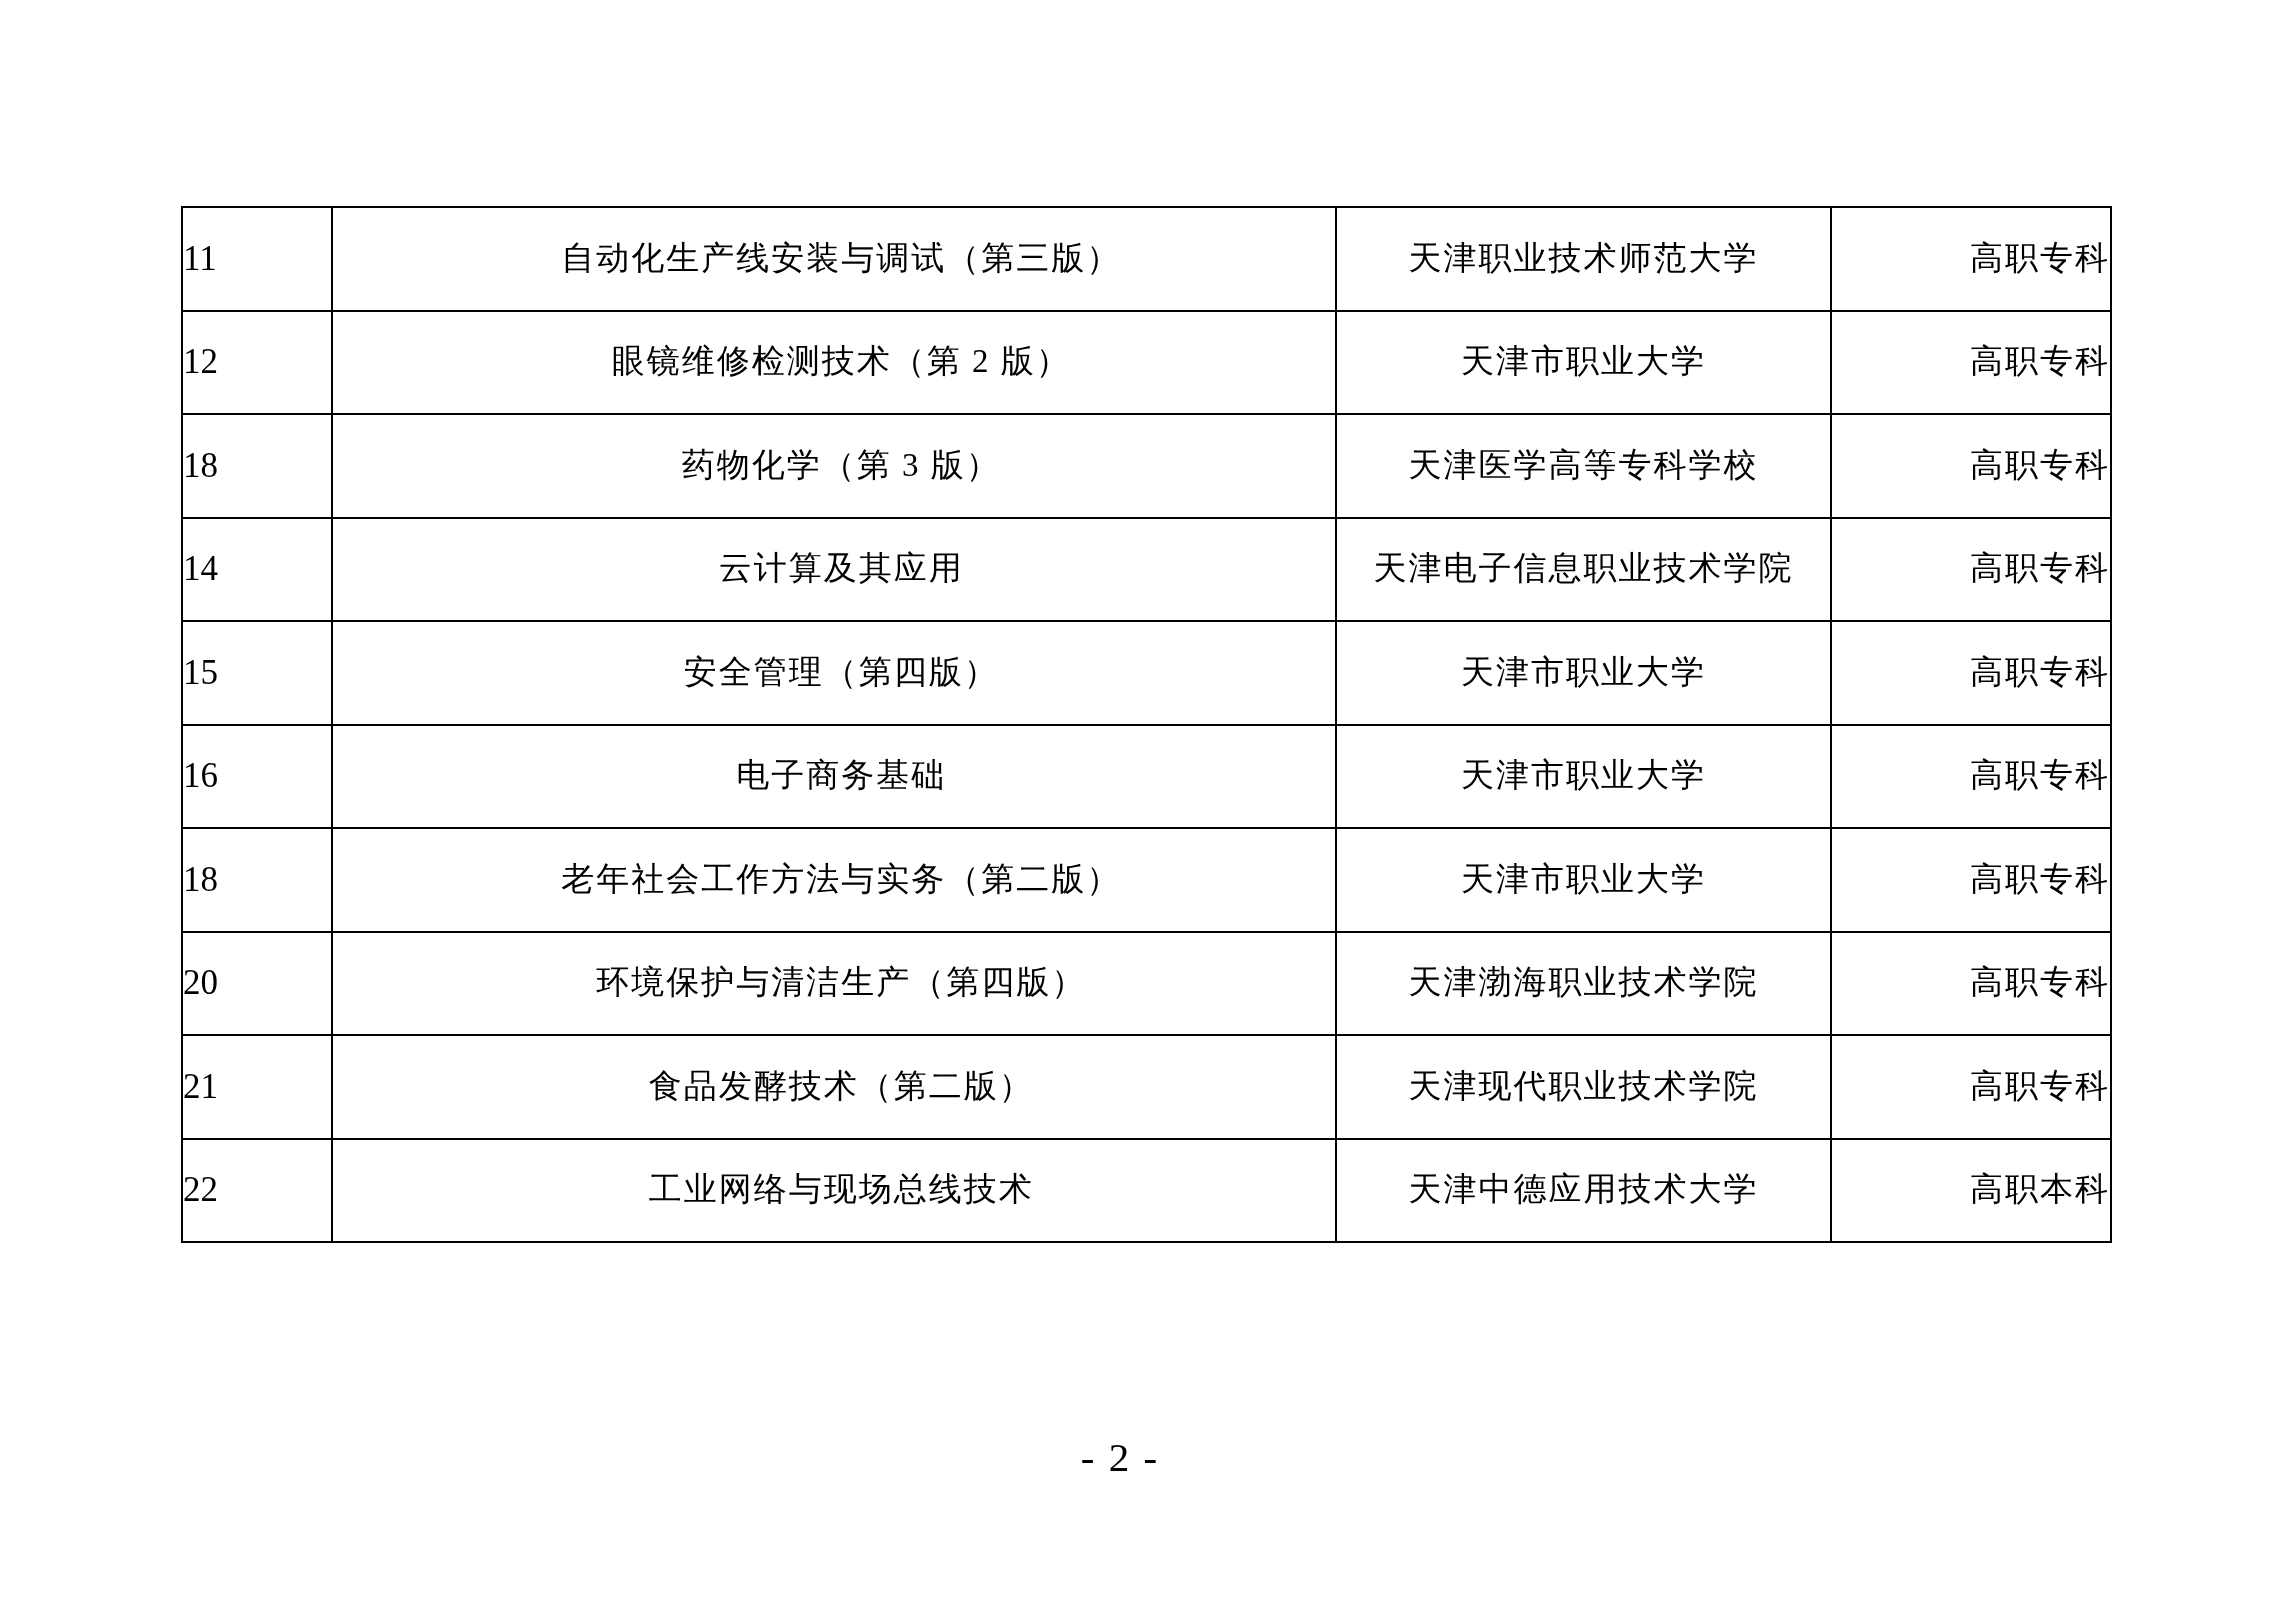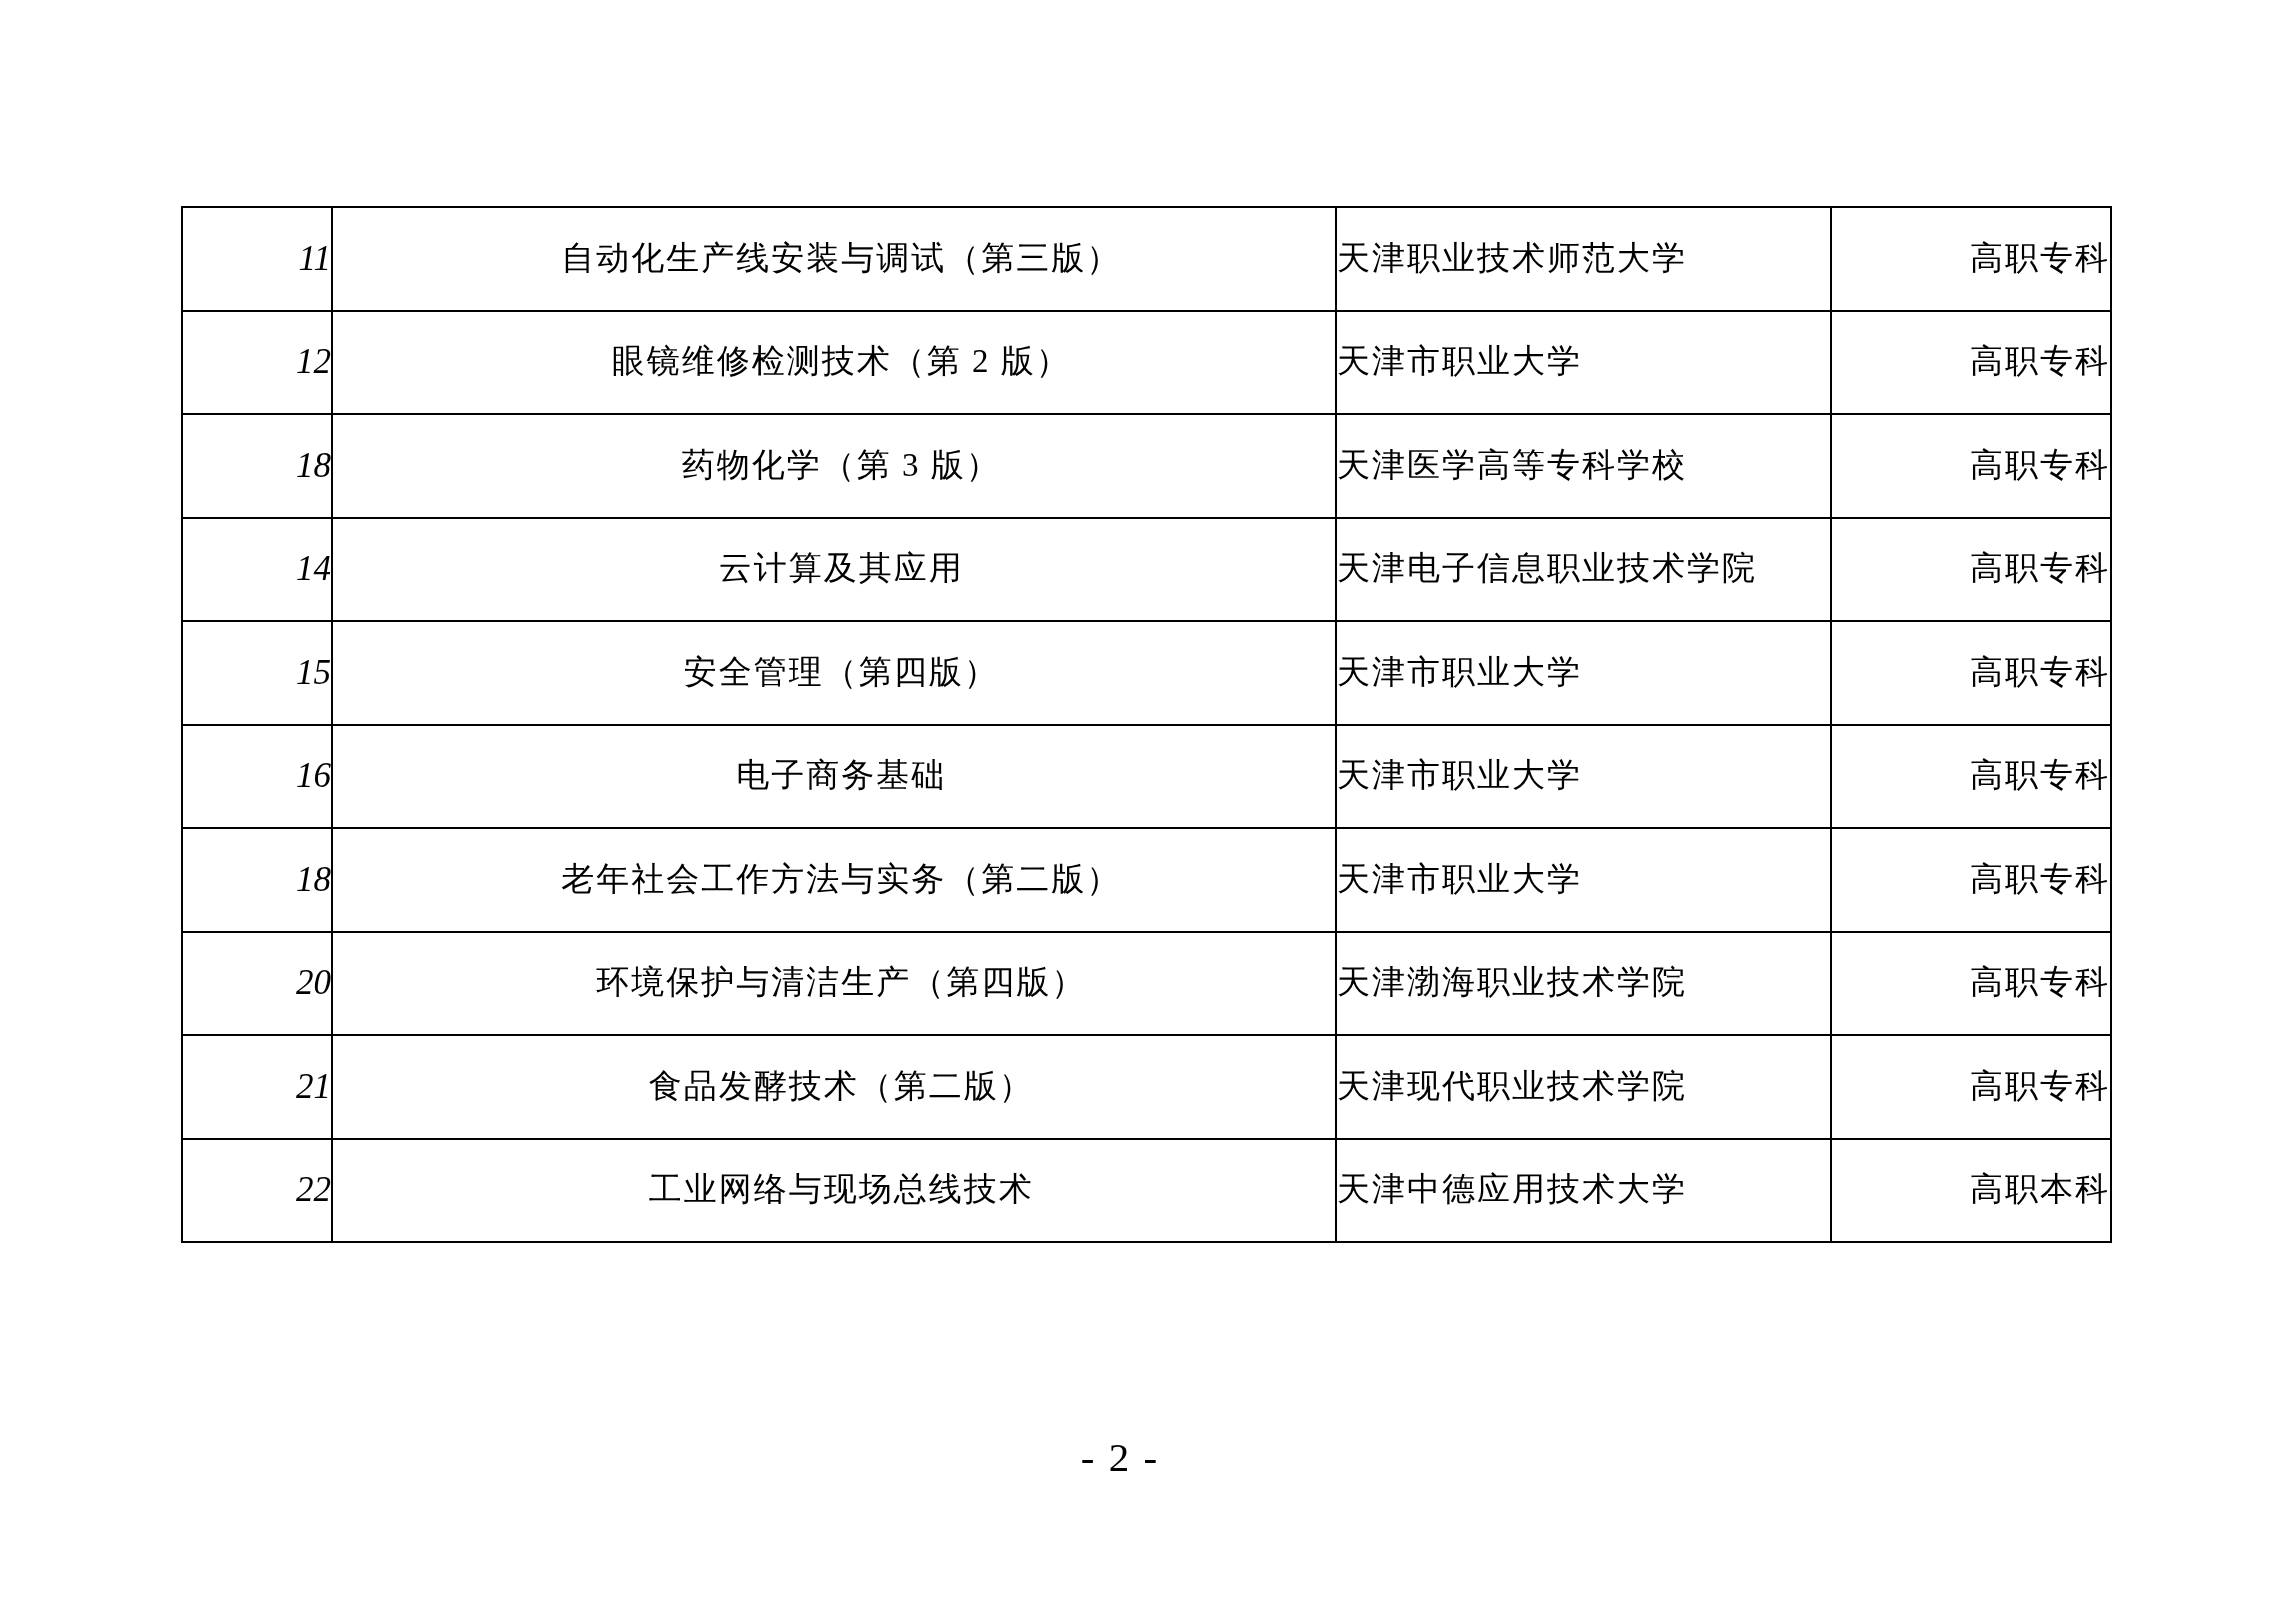--- a/index.html
+++ b/index.html
@@ -32,31 +32,30 @@
     letter-spacing: 2px;
     white-space: nowrap;
     overflow: hidden;
     padding: 0;
   }
   .doc-table col.c-num   { width: 150px; }
   .doc-table col.c-title { width: 1004px; }
   .doc-table col.c-inst  { width: 495px; }
   .doc-table col.c-level { width: 280px; }
   td.cell-num {
-    text-align: right;
+    text-align: left;
     font-size: 35px;
     letter-spacing: 0;
-    font-style: italic;
   }
   td.cell-title {
     text-align: center;
     padding-left: 14.7px;
   }
   td.cell-inst {
-    text-align: left;
+    text-align: center;
     font-family: Liberation Serif, serif;
   }
   td.cell-level {
     text-align: right;
   }
   .page-number {
     position: absolute;
     top: 1433px;
     left: 1120px;
     transform: translateX(-50%);

